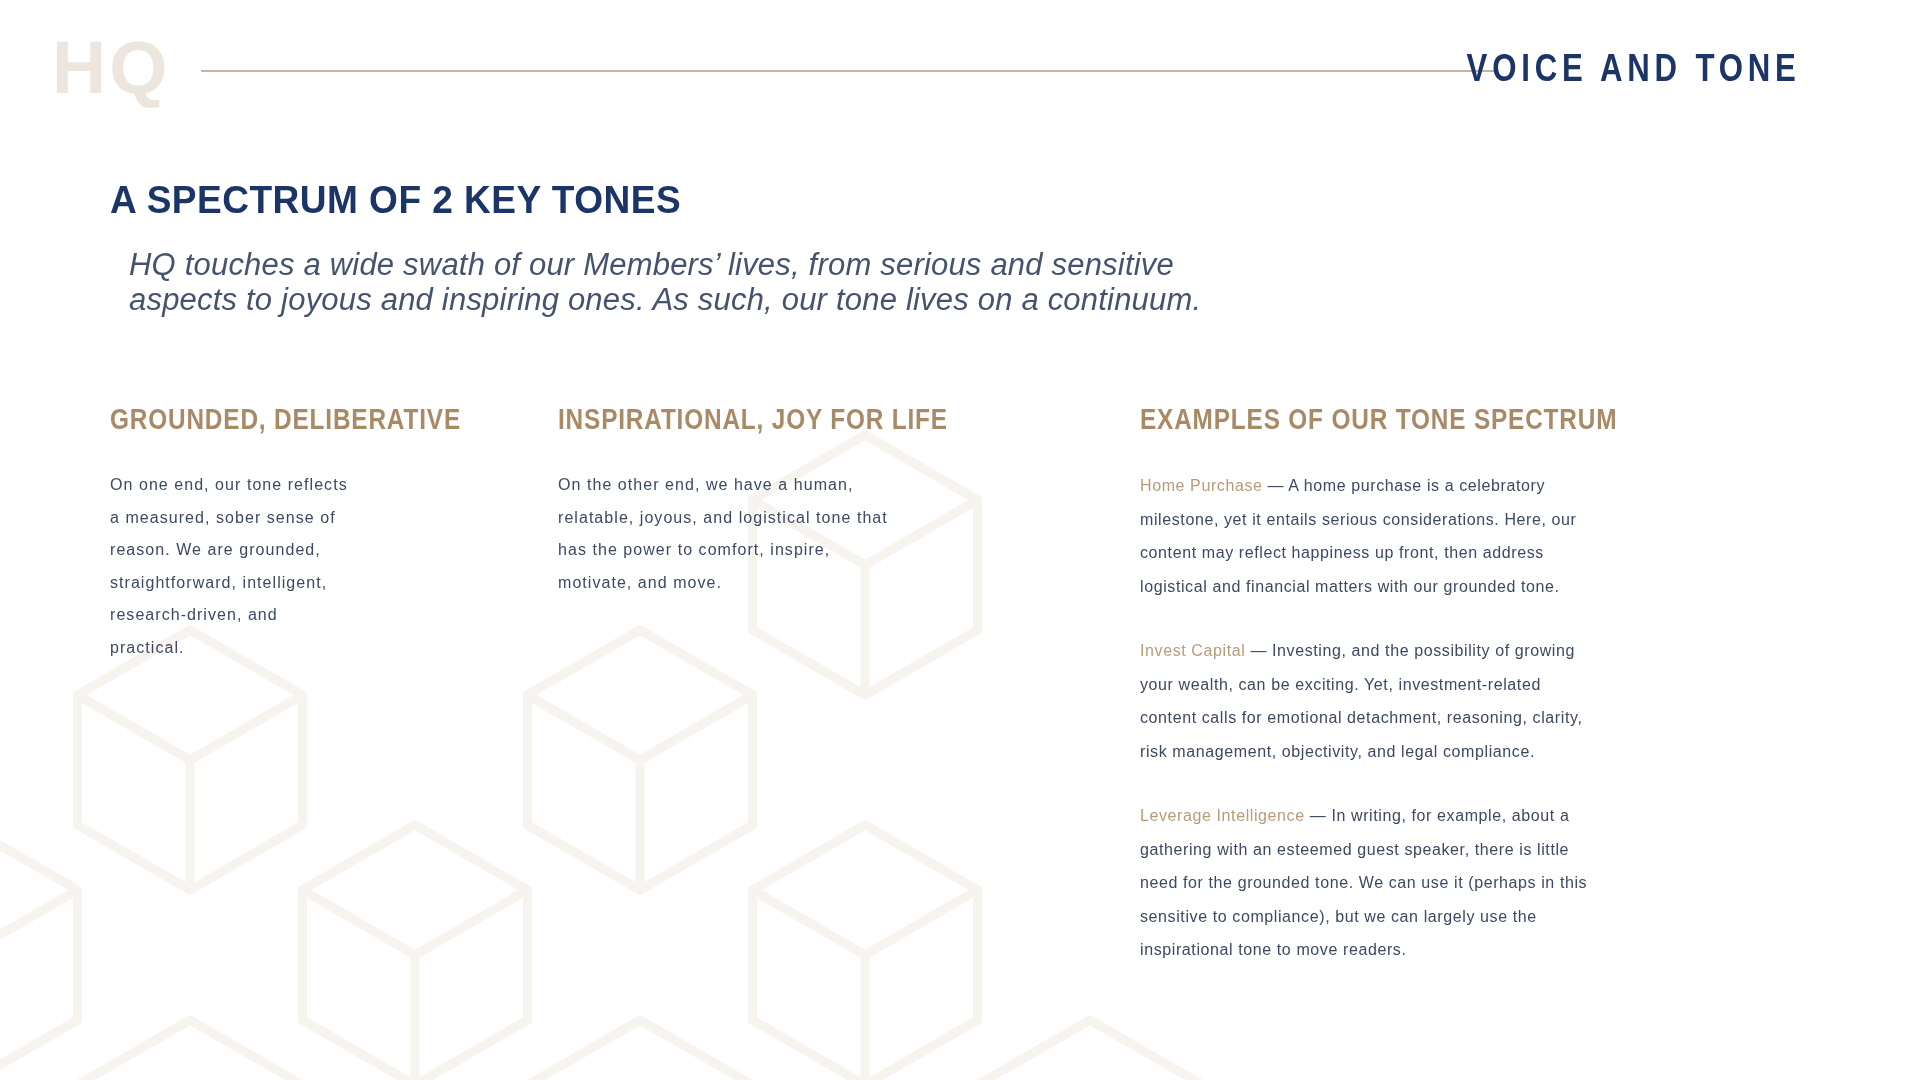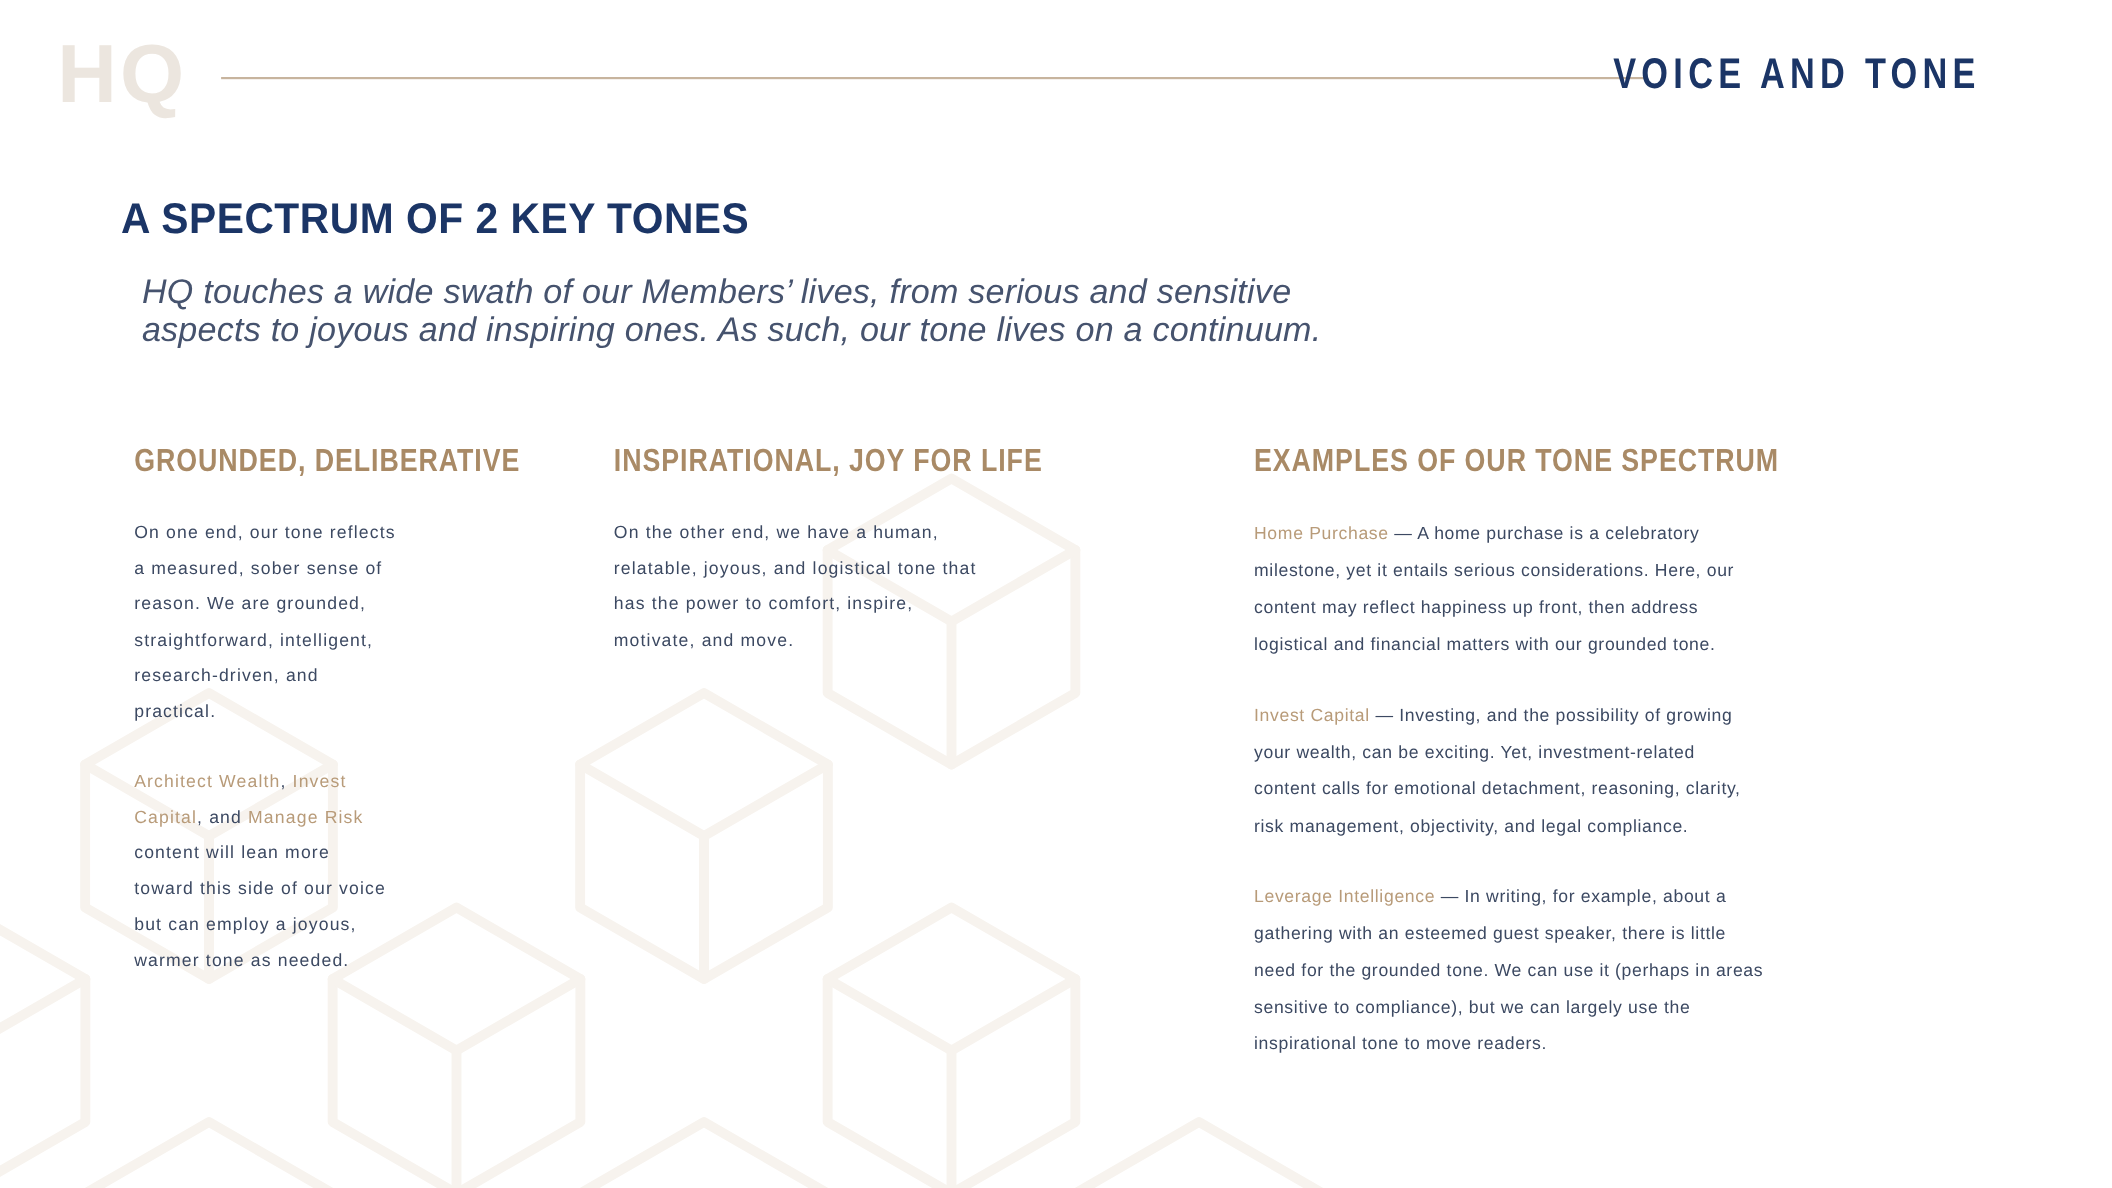--- a/index.html
+++ b/index.html
@@ -32,21 +32,21 @@
     font-size:39px;font-weight:bold;letter-spacing:0.5px;color:var(--navy);
     transform:scaleX(0.95);transform-origin:0 50%;
   }
   .page-subtitle{
     position:absolute;left:129px;top:247px;
     font-size:31px;font-style:italic;line-height:35px;letter-spacing:0.2px;
     color:var(--subtitle);white-space:pre-line;
   }
 
   .col{position:absolute;top:405px;}
-  .col-1{left:122px;}
+  .col-1{left:110px;}
   .col-2{left:558px;}
   .col-3{left:1140px;}
   .col-header{
     font-size:29px;font-weight:bold;letter-spacing:1px;line-height:1;
     color:var(--tan-header);white-space:nowrap;
     transform:scaleX(0.84);transform-origin:0 50%;
     margin-bottom:35px;
   }
   .para{
     font-size:16px;line-height:32.5px;letter-spacing:1.05px;
@@ -92,26 +92,20 @@
 aspects to joyous and inspiring ones. As such, our tone lives on a continuum.</div>
 
   <div class="col col-1">
     <div class="col-header">GROUNDED, DELIBERATIVE</div>
     <div class="para"><span>On one end, our tone reflects
 a measured, sober sense of
 reason. We are grounded,
 straightforward, intelligent,
 research-driven, and
 practical.</span></div>
-    <div class="para"><span class="accent">Architect Wealth</span><span>, </span><span class="accent">Invest
-Capital</span><span>, and </span><span class="accent">Manage Risk</span><span>
-content will lean more
-toward this side of our voice
-but can employ a joyous,
-warmer tone as needed.</span></div>
   </div>
 
   <div class="col col-2">
     <div class="col-header">INSPIRATIONAL, JOY FOR LIFE</div>
     <div class="para"><span>On the other end, we have a human,
 relatable, joyous, and logistical tone that
 has the power to comfort, inspire,
 motivate, and move.</span></div>
   </div>
 
@@ -120,18 +114,18 @@
     <div class="para"><span class="accent">Home Purchase</span><span> — A home purchase is a celebratory
 milestone, yet it entails serious considerations. Here, our
 content may reflect happiness up front, then address
 logistical and financial matters with our grounded tone.</span></div>
     <div class="para"><span class="accent">Invest Capital</span><span> — Investing, and the possibility of growing
 your wealth, can be exciting. Yet, investment-related
 content calls for emotional detachment, reasoning, clarity,
 risk management, objectivity, and legal compliance.</span></div>
     <div class="para"><span class="accent">Leverage Intelligence</span><span> — In writing, for example, about a
 gathering with an esteemed guest speaker, there is little
-need for the grounded tone. We can use it (perhaps in areas
+need for the grounded tone. We can use it (perhaps in this
 sensitive to compliance), but we can largely use the
 inspirational tone to move readers.</span></div>
   </div>
 
 </div>
 
 </body></html>

